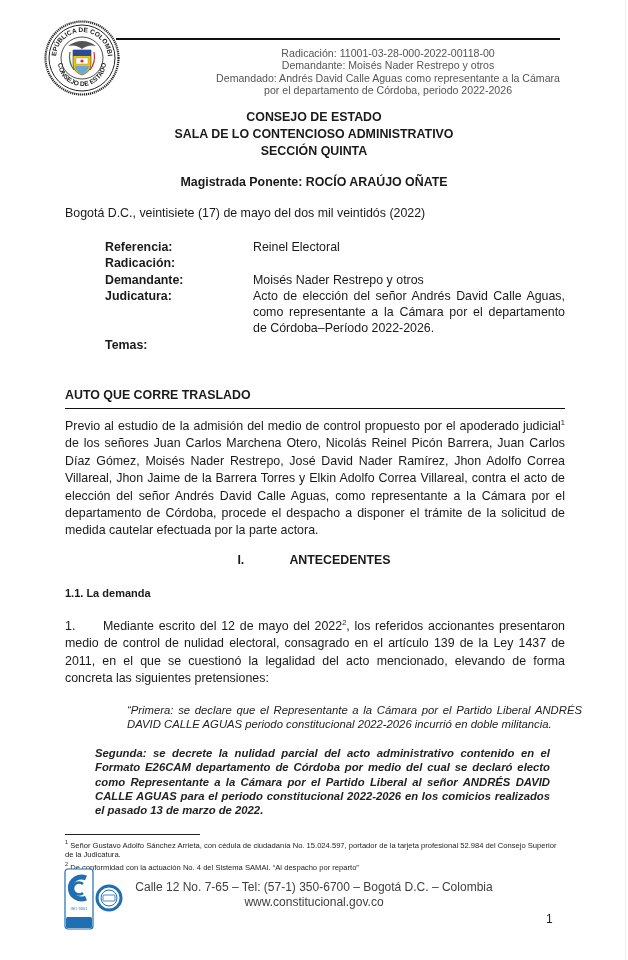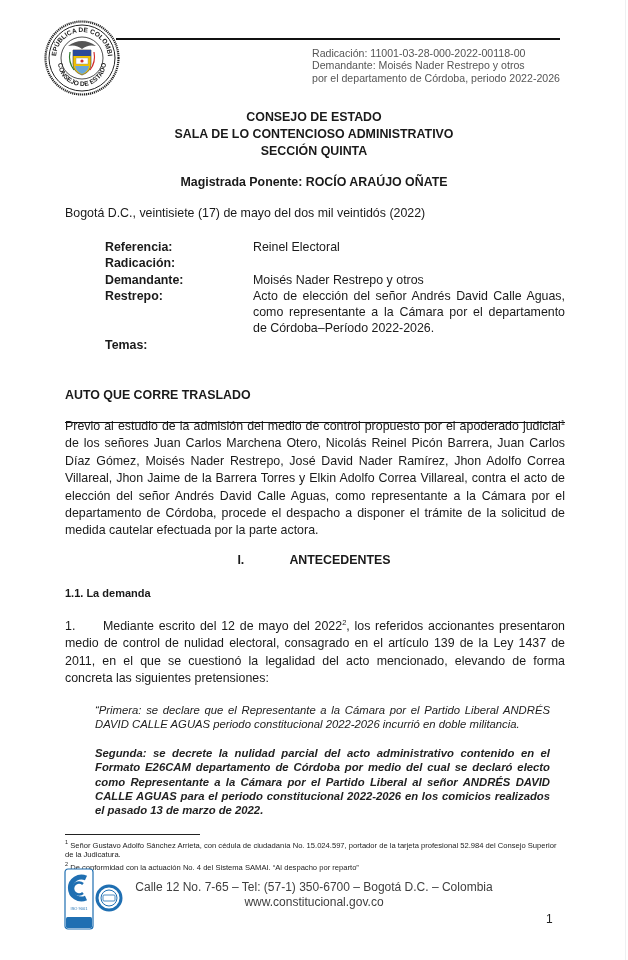--- a/index.html
+++ b/index.html
@@ -4,39 +4,39 @@
 <style>
   html, body { margin: 0; padding: 0; }
   body {
     width: 628px; height: 960px; background: #ffffff; position: relative; overflow: hidden;
     font-family: "Liberation Sans", sans-serif; color: #1a1a1a;
   }
   .page-edge { position: absolute; right: 2px; top: 0; bottom: 0; width: 1px; background: #eef0f2; }
   .abs { position: absolute; }
   .seal { left: 44px; top: 20px; width: 76px; height: 76px; }
   .header-rule { left: 116px; top: 38px; width: 444px; height: 2px; background: #111; }
-  .header-meta { right: 68px; top: 47px; text-align: left; font-size: 10.6px; line-height: 12.3px; color: #555; }
+  .header-meta { right: 68px; top: 47px; text-align: center; font-size: 10.6px; line-height: 12.3px; color: #555; }
   .title-block { left: 0; width: 628px; top: 109px; text-align: center; font-weight: bold; font-size: 12.4px; line-height: 17px; }
   .ponente { left: 0; width: 628px; top: 175px; text-align: center; font-weight: bold; font-size: 12.4px; }
   .date-line { left: 65px; top: 206px; font-size: 12.4px; }
   .ref-table { left: 65px; top: 239px; width: 500px; font-size: 12.4px; line-height: 16.3px; }
   .ref-row { display: flex; padding-left: 40px; }
   .ref-label { width: 148px; font-weight: bold; flex: none; }
   .ref-value { flex: 1; text-align: justify; }
-  .auto-title { left: 65px; top: 388px; width: 500px; font-weight: bold; font-size: 12.4px; padding-bottom: 20px; border-bottom: 1.5px solid #111; }
+  .auto-title { left: 65px; top: 388px; width: 500px; font-weight: bold; font-size: 12.4px; padding-bottom: 6px; border-bottom: 1.5px solid #111; }
   .para { left: 65px; width: 500px; font-size: 12.4px; line-height: 17.4px; text-align: justify; }
   .para sup { font-size: 7.5px; line-height: 0; }
   .p1 { top: 418px; }
   .section-title { left: 0; width: 628px; top: 553px; text-align: center; font-weight: bold; font-size: 12.4px; }
   .section-title .num { display: inline-block; width: 52px; text-align: left; }
   .sub-title { left: 65px; top: 587px; font-weight: bold; font-size: 11px; }
   .p2 { top: 618px; }
   .p2 .lead { display: inline-block; width: 38px; }
   .quote { left: 95px; width: 455px; font-size: 11.3px; line-height: 14.3px; font-style: italic; text-align: justify; color: #222; }
-  .q1 { top: 703px; }
+  .q1 { top: 703px; margin-left: 32px; }
   .q2 { top: 746px; font-weight: bold; }
   .fn-rule { left: 65px; top: 834px; width: 135px; height: 1px; background: #222; }
   .footnotes { left: 65px; top: 838px; width: 500px; font-size: 7.6px; line-height: 9.8px; color: #222; }
   .footnotes sup { font-size: 5.5px; }
   .cert-logos { left: 64px; top: 868px; width: 60px; height: 64px; }
   .footer-addr { left: 0; width: 628px; top: 880px; text-align: center; font-size: 12px; line-height: 15px; color: #404040; }
   .page-num { left: 546px; top: 912px; font-size: 12px; color: #222; }
 </style>
 </head>
 <body>
@@ -61,20 +61,21 @@
   <path d="M31 46 H45 Q44 52 38 54 Q32 52 31 46 Z" fill="#6aa6d8"></path>
   <path d="M26 32 Q24 42 30 50" stroke="#2b7a2b" stroke-width="1.2" fill="none"></path>
   <path d="M50 32 Q52 42 46 50" stroke="#d22b2b" stroke-width="1.2" fill="none"></path>
 </svg>
 
 <div class="abs header-rule"></div>
 
 <div class="abs header-meta">
   <div>Radicación: 11001-03-28-000-2022-00118-00</div>
   <div>Demandante: Moisés Nader Restrepo y otros</div>
+  <div>Demandado: Andrés David Calle Aguas como representante a la Cámara</div>
   <div>por el departamento de Córdoba, periodo 2022-2026</div>
 </div>
 
 <div class="abs title-block">
   <div>CONSEJO DE ESTADO</div>
   <div>SALA DE LO CONTENCIOSO ADMINISTRATIVO</div>
   <div>SECCIÓN QUINTA</div>
 </div>
 
 <div class="abs ponente">Magistrada Ponente: ROCÍO ARAÚJO OÑATE</div>
@@ -87,21 +88,21 @@
     <div class="ref-value">Reinel Electoral</div>
   </div>
   <div class="ref-row">
     <div class="ref-label">Radicación:</div>
   </div>
   <div class="ref-row">
     <div class="ref-label">Demandante:</div>
     <div class="ref-value">Moisés Nader Restrepo y otros</div>
   </div>
   <div class="ref-row">
-    <div class="ref-label">Restrepo:</div>
+    <div class="ref-label">Judicatura:</div>
     <div class="ref-value">Acto de elección del señor Andrés David Calle Aguas, como representante a la Cámara por el departamento de Córdoba–Período 2022-2026.</div>
   </div>
   <div class="ref-row">
     <div class="ref-label">Temas:</div>
   </div>
 </div>
 
 <div class="abs auto-title">AUTO QUE CORRE TRASLADO</div>
 
 <div class="abs para p1"><span>Previo al estudio de la admisión del medio de control propuesto por el apoderado judicial</span><sup>1</sup><span> de los señores Juan Carlos Marchena Otero, Nicolás Reinel Picón Barrera, Juan Carlos Díaz Gómez, Moisés Nader Restrepo, José David Nader Ramírez, Jhon Adolfo Correa Villareal, Jhon Jaime de la Barrera Torres y Elkin Adolfo Correa Villareal, contra el acto de elección del señor Andrés David Calle Aguas, como representante a la Cámara por el departamento de Córdoba, procede el despacho a disponer el trámite de la solicitud de medida cautelar efectuada por la parte actora.</span></div>

